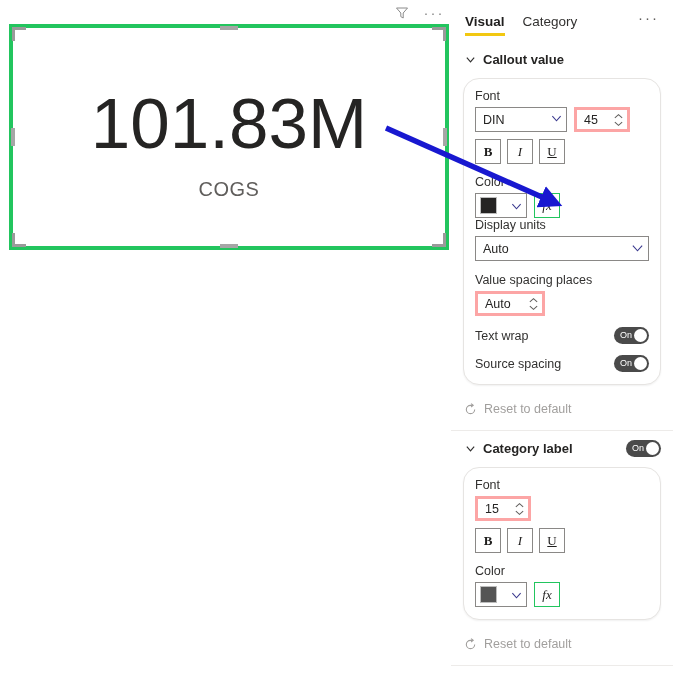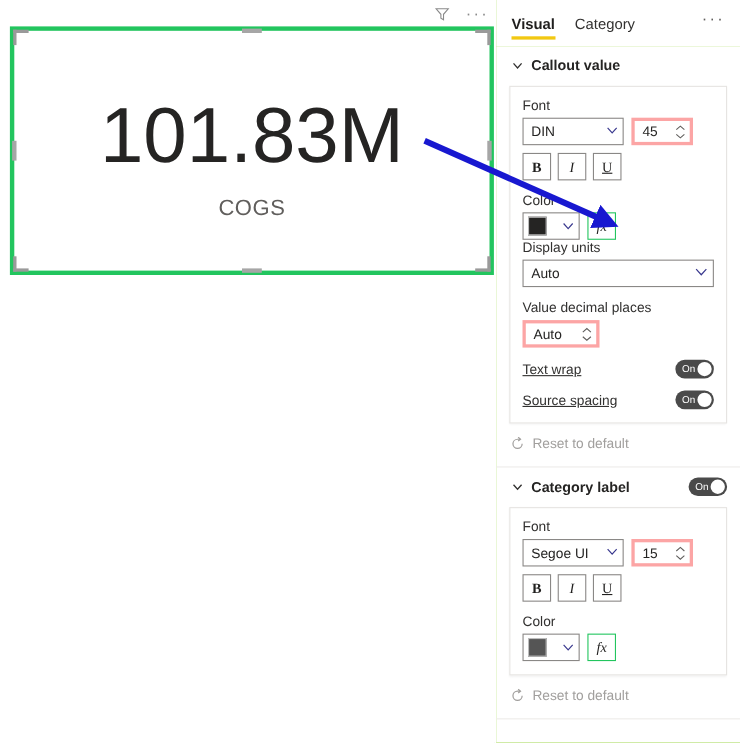--- a/index.html
+++ b/index.html
@@ -123,21 +123,21 @@
     z-index: 40;
   }
 
   
   #format-pane {
     position: absolute;
     left: 451px;
     top: 0;
     width: 222px;
     height: 675px;
-    background: #84cc16;
+    background: #c2410c;
     box-sizing: border-box;
     overflow: hidden;
   }
 
   #pane-tabs {
     position: relative;
     height: 42px;
     background: #ffffff;
     display: flex;
     align-items: center;
@@ -203,21 +203,21 @@
   .section-title {
     font-size: 13px;
     color: #252423;
     font-weight: bold;
   }
 
   .card {
     margin: 2px 12px 6px 12px;
     background: #ffffff;
     border: 1px solid #e6e4e2;
-    border-radius: 0;
+    border-radius: 16px;
     padding: 10px 11px 12px 11px;
     box-shadow: 0 1px 2px rgba(0,0,0,0.06);
     box-sizing: border-box;
   }
 
   .field-label {
     font-size: 12.5px;
     color: #323130;
     margin-bottom: 4px;
     display: block;
@@ -332,21 +332,20 @@
 
   .toggle-row {
     display: flex;
     align-items: center;
     justify-content: space-between;
     margin-top: 11px;
   }
   .toggle-label {
     font-size: 12.5px;
     color: #323130;
-    text-decoration: underline;
   }
   .toggle {
     width: 35px;
     height: 17px;
     border-radius: 9px;
     background: #4a4a4a;
     position: relative;
     cursor: pointer;
     flex: none;
   }
@@ -368,20 +367,21 @@
   }
 
   .reset-row {
     display: flex;
     align-items: center;
     gap: 7px;
     padding: 5px 12px 8px 13px;
     color: #a19f9d;
     font-size: 12.5px;
     cursor: default;
+    margin-top: 12px;
   }
   .reset-icon {
     width: 13px; height: 13px;
     display: flex; align-items: center; justify-content: center;
   }
 
   .hdr-toggle {
     margin-left: auto;
   }
 </style>
@@ -491,21 +491,21 @@
         <span class="field-label" style="">Display units</span>
         <div class="combo full">
           <span class="val">Auto</span>
           <span class="chev-dn">
             <svg width="13" height="10" viewBox="0 0 14 10" aria-hidden="true">
               <path d="M2 2.5 L7 8 L12 2.5" fill="none" stroke="#3b3a8f" stroke-width="1.2"></path>
             </svg>
           </span>
         </div>
 
-        <span class="field-label" style="margin-top:12px;">Value decimal places</span>
+        <span class="field-label" style="margin-top:12px;">Value spacing places</span>
         <div class="spinner dec">
           <span class="val">Auto</span>
           <span class="spin-arrows">
             <svg width="11" height="7" viewBox="0 0 12 7" aria-hidden="true">
               <path d="M2 5 L6 1.5 L10 5" fill="none" stroke="#605e5c" stroke-width="1.1"></path>
             </svg>
             <svg width="11" height="7" viewBox="0 0 12 7" aria-hidden="true">
               <path d="M2 2 L6 5.5 L10 2" fill="none" stroke="#605e5c" stroke-width="1.1"></path>
             </svg>
           </span>
@@ -549,28 +549,20 @@
         <span class="section-title">Category label</span>
         <span class="toggle hdr-toggle">
           <span class="tg-text">On</span>
           <span class="knob"></span>
         </span>
       </div>
 
       <div class="card">
         <span class="field-label">Font</span>
         <div class="row">
-          <div class="combo font-name">
-            <span class="val">Segoe UI</span>
-            <span class="chev-dn">
-              <svg width="11" height="9" viewBox="0 0 12 9" aria-hidden="true">
-                <path d="M1.5 2 L6 7 L10.5 2" fill="none" stroke="#3b3a8f" stroke-width="1.2"></path>
-              </svg>
-            </span>
-          </div>
           <div class="spinner size">
             <span class="val">15</span>
             <span class="spin-arrows">
               <svg width="11" height="7" viewBox="0 0 12 7" aria-hidden="true">
                 <path d="M2 5 L6 1.5 L10 5" fill="none" stroke="#605e5c" stroke-width="1.1"></path>
               </svg>
               <svg width="11" height="7" viewBox="0 0 12 7" aria-hidden="true">
                 <path d="M2 2 L6 5.5 L10 2" fill="none" stroke="#605e5c" stroke-width="1.1"></path>
               </svg>
             </span>

